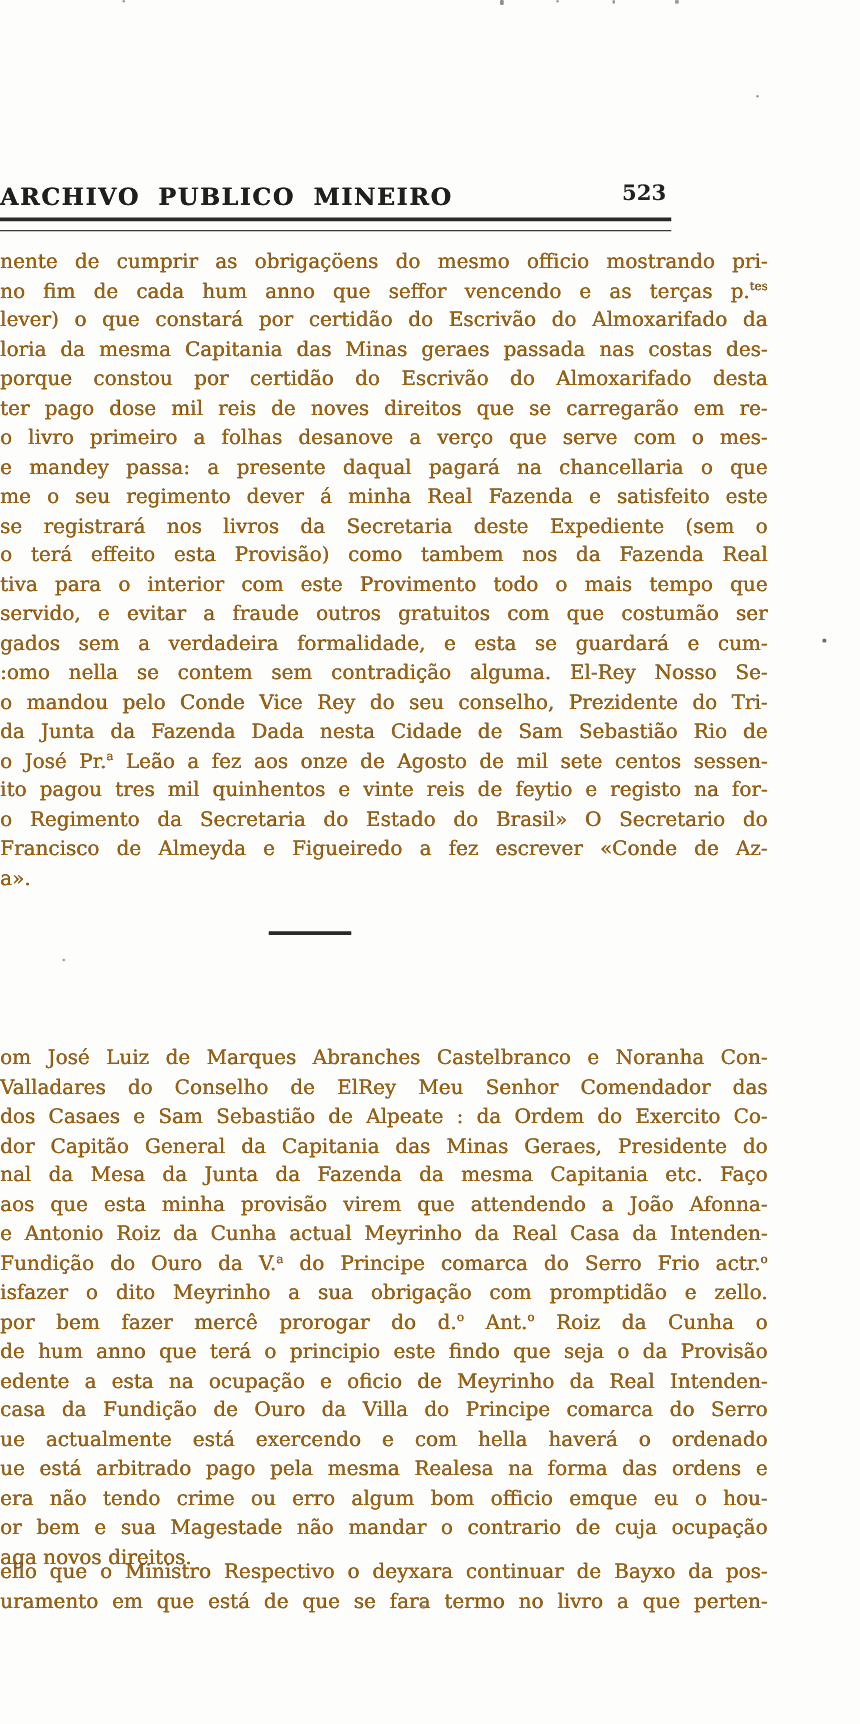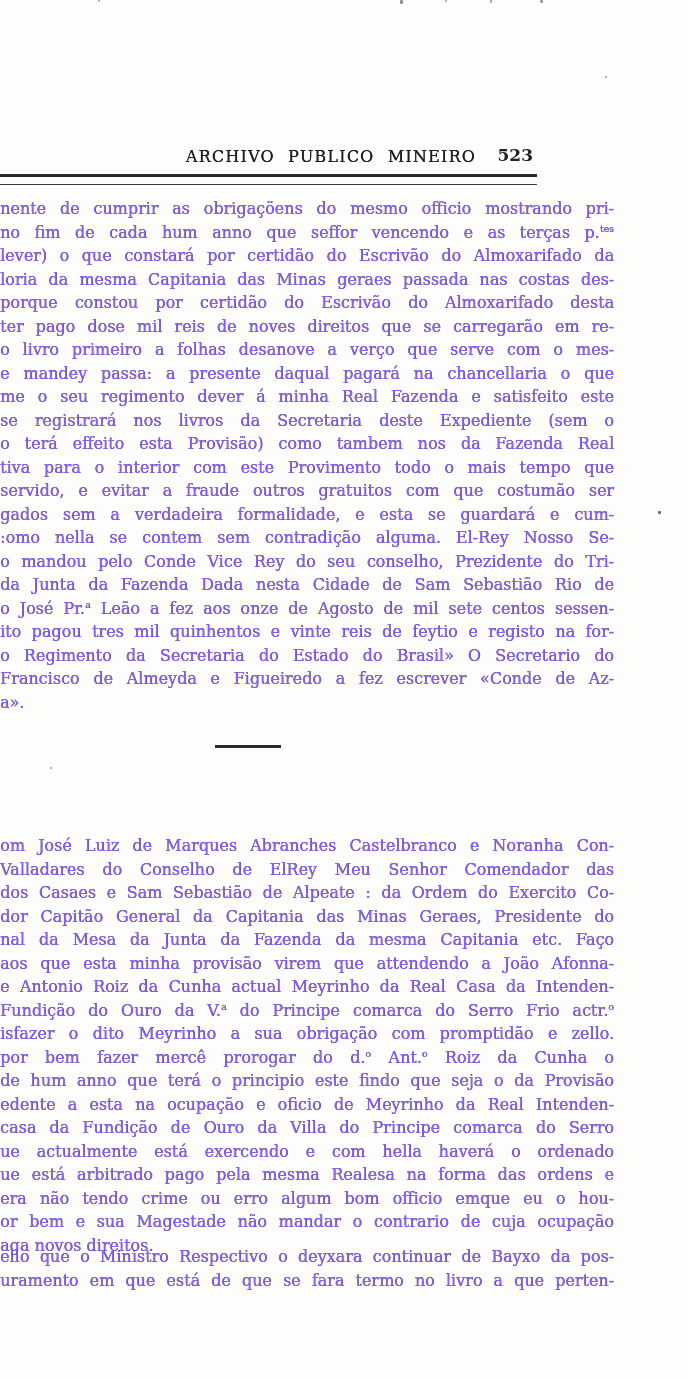--- a/index.html
+++ b/index.html
@@ -10,22 +10,22 @@
     color: #1f1f1f;
     position: relative;
     overflow: hidden;
   }
   .page { position: absolute; inset: 0; }
 
   
   .header-row { position: absolute; top: 147px; left: 0; width: 537px; height: 20px; }
   .header-title {
     position: absolute; left: 0; top: 0; width: 476px;
-    text-align: right;
-    font-size: 16px; font-weight: normal;
+    text-align: left;
+    font-size: 19px; font-weight: bold;
     letter-spacing: 1.2px; word-spacing: 7px;
     color: #201f1e;
     text-shadow: 0.2px 0 0 currentColor;
   }
   .page-number {
     position: absolute; right: 4px; top: -2px;
     font-size: 17px; font-weight: bold;
     color: #23211f;
   }
   .header-rule {
@@ -38,21 +38,21 @@
   .textcol { position: absolute; left: 0; width: 614px; }
   .para-1 { top: 197px; }
   .para-2 { top: 786px; margin-top: 48px; }
   .para-3 { top: 1245px; }
   .line {
     font-size: 16px;
     line-height: 23.5px;
     text-align: justify;
     text-align-last: justify;
     white-space: normal;
-    color: #8b5cf6;
+    color: #a16207;
     text-shadow: 0.25px 0 0 rgba(30,28,26,0.85);
   }
   .line.no-just { text-align-last: left; }
   .line sup { font-size: 9.5px; line-height: 0; vertical-align: 6px; letter-spacing: 0; }
 
   .section-separator {
     position: absolute; top: 745px; left: 215px;
     width: 66px; height: 3px;
     background: #2b2a28;
   }

